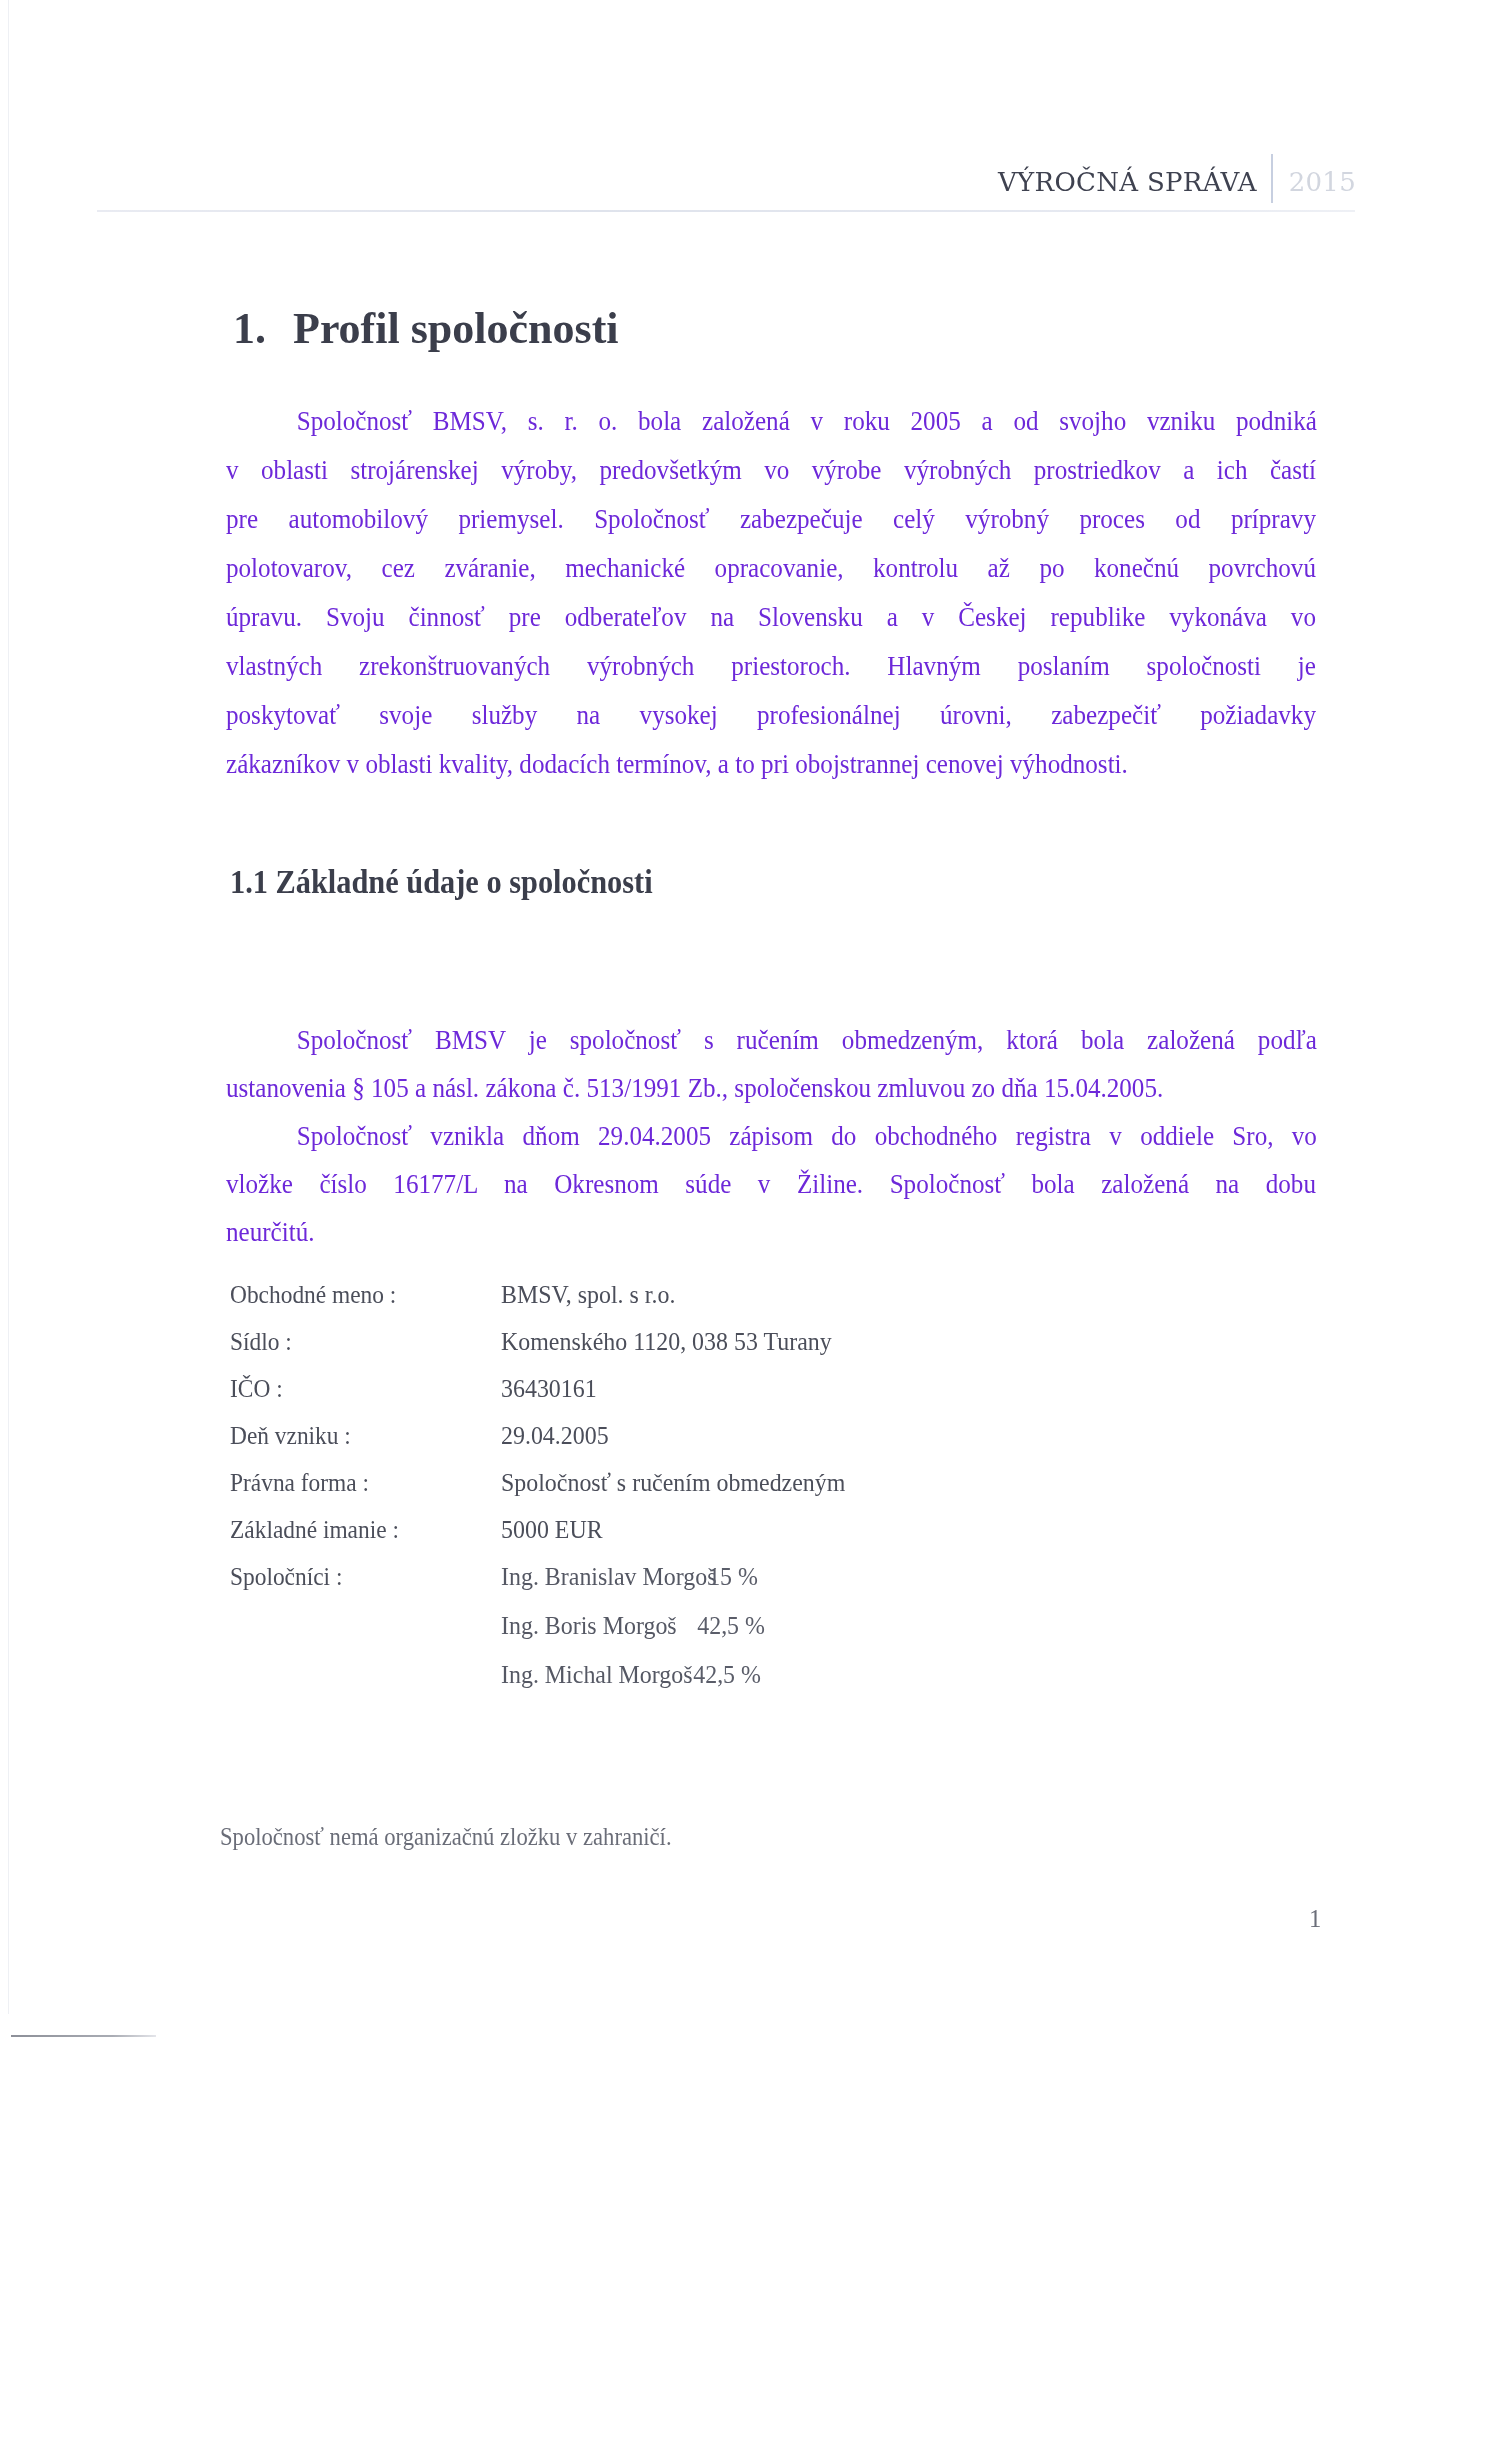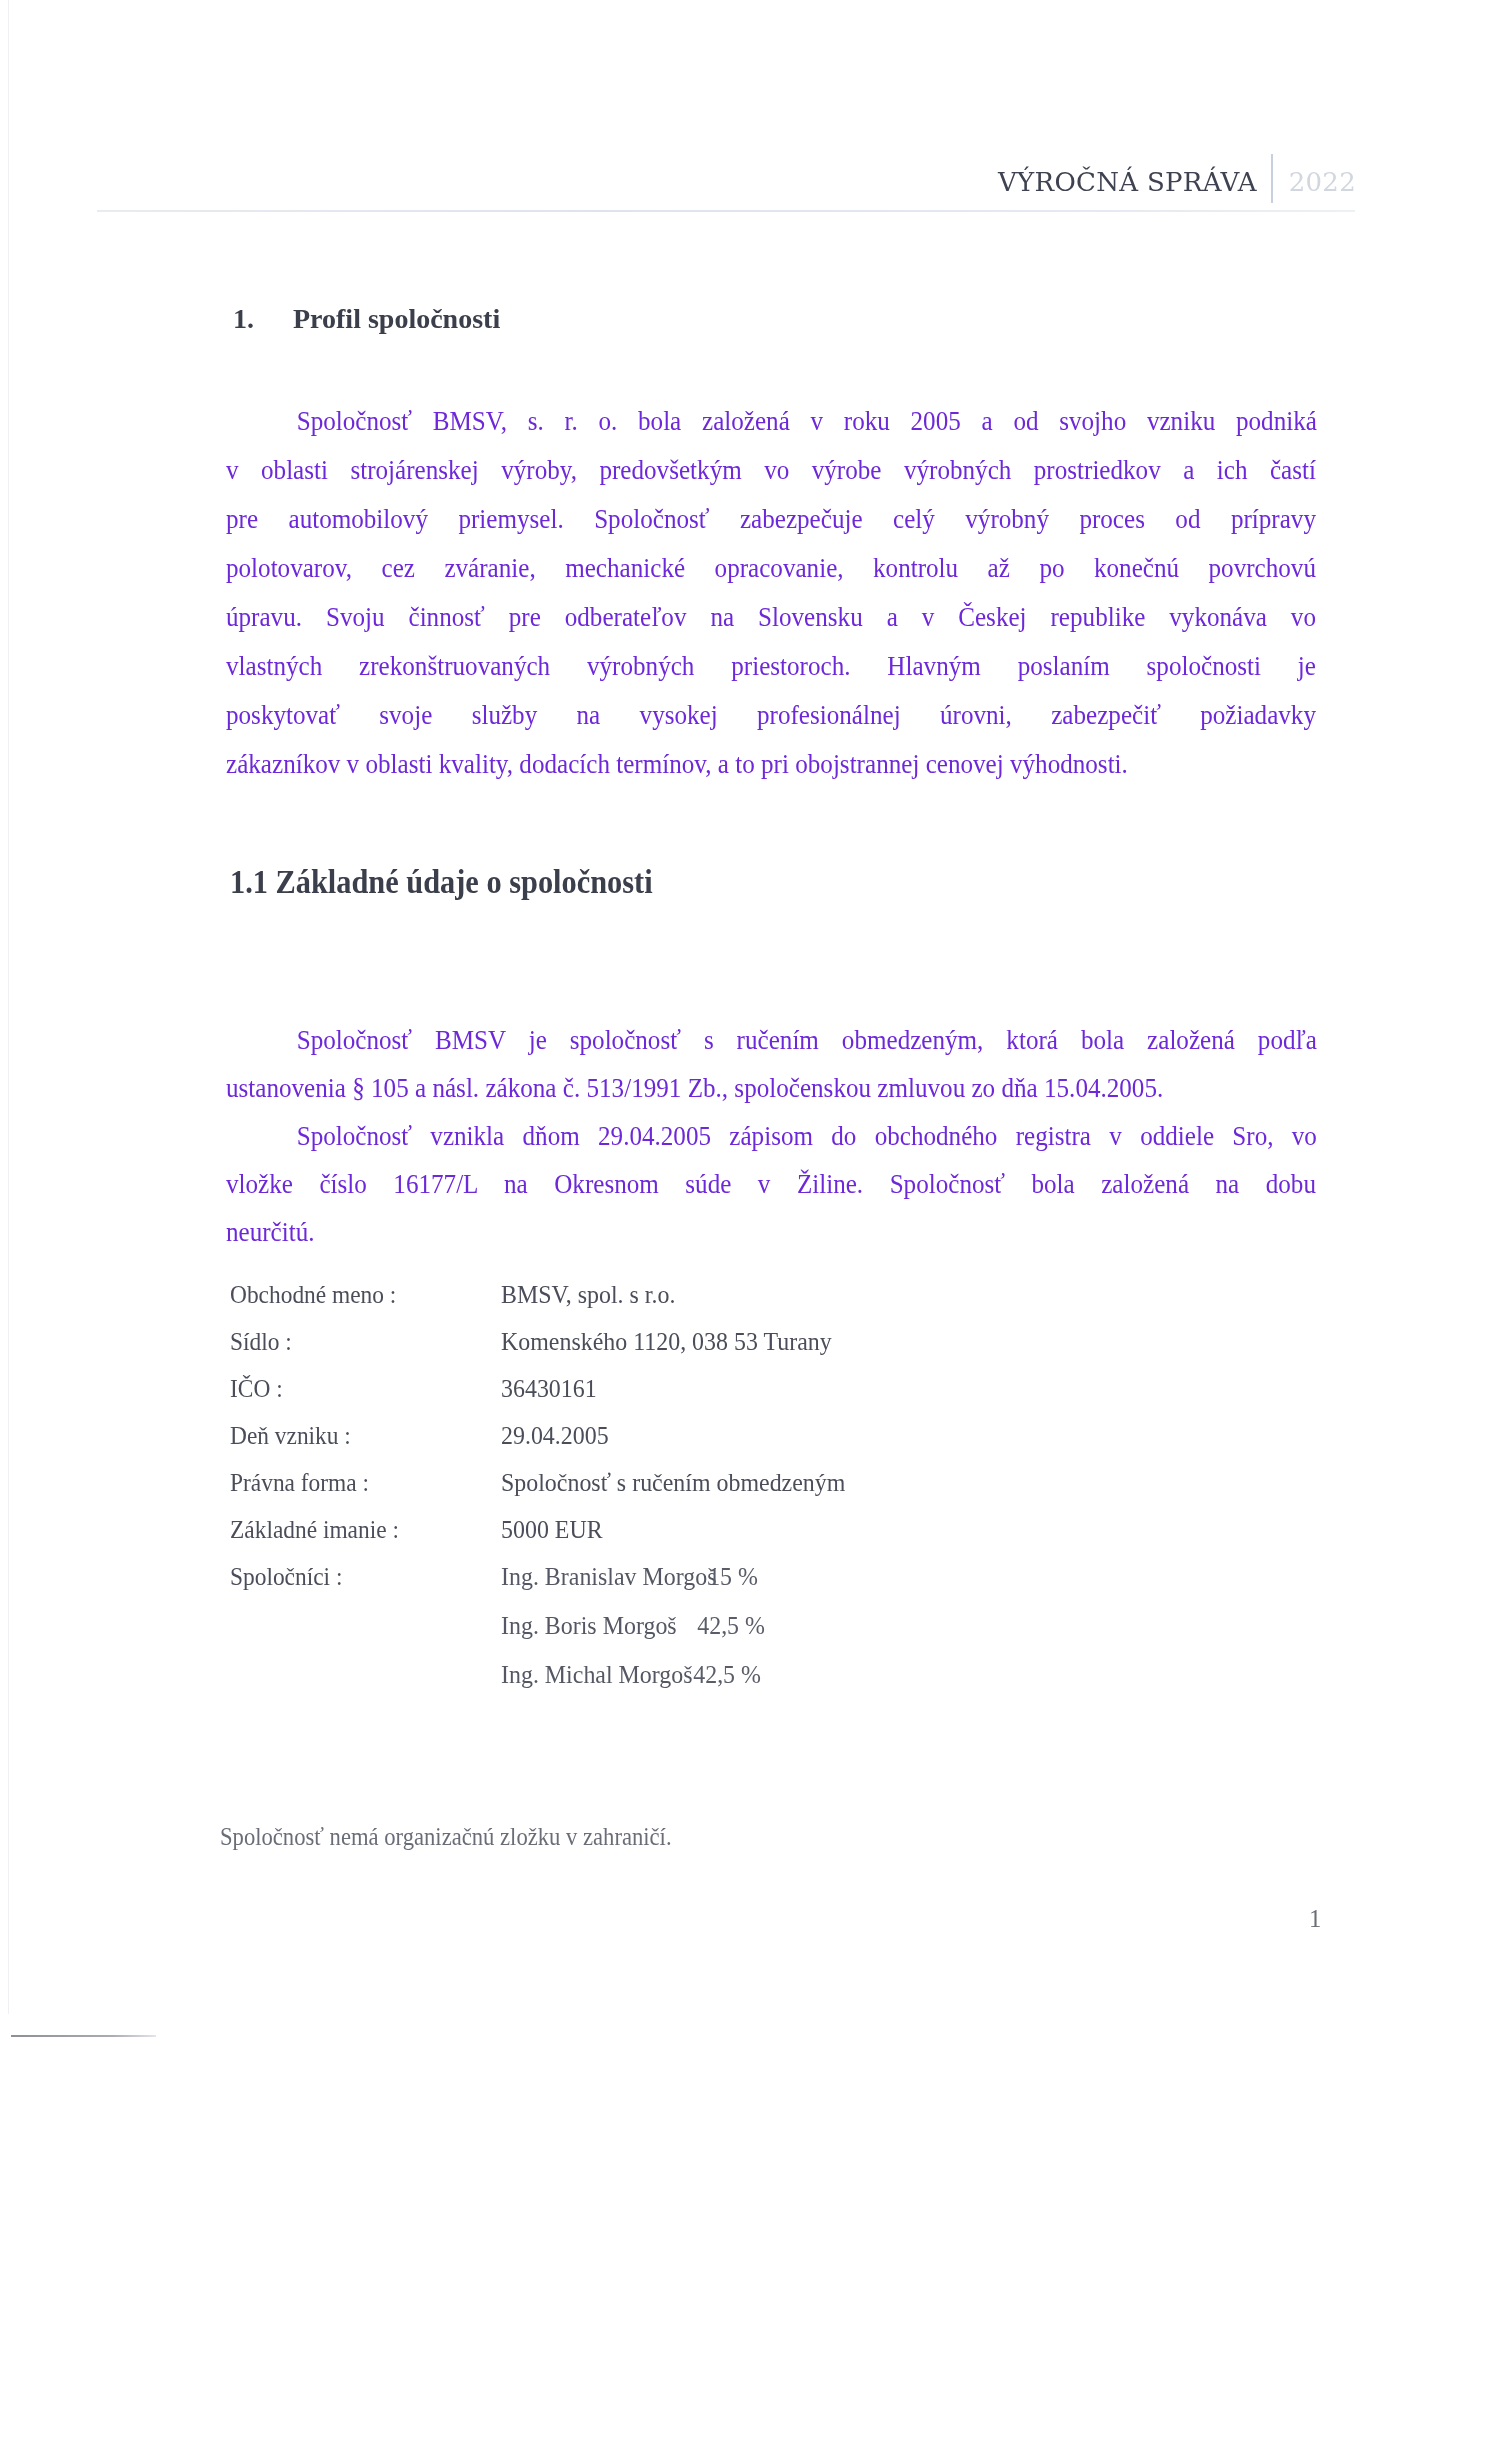--- a/index.html
+++ b/index.html
@@ -54,21 +54,21 @@
       top: 210px;
       width: 1258px;
       height: 1.8px;
       background: linear-gradient(to right, #e9ebf2, #dfe3ec 40%, #e6e9f1 80%, #eef0f5);
     }
     h1.section-title {
       position: absolute;
       left: 233px;
       top: 303px;
       margin: 0;
-      font-size: 28px;
+      font-size: 44px;
       font-weight: bold;
       color: #3b3e4b;
       white-space: nowrap;
     }
     h1.section-title .num {
       display: inline-block;
       width: 60px;
     }
     h2.subsection-title {
       position: absolute;
@@ -185,21 +185,21 @@
     }
   </style>
 </head>
 <body>
 
 <div class="left-edge"></div>
 
 <div class="running-header">
   <span class="title">VÝROČNÁ SPRÁVA</span>
   <span class="sep"></span>
-  <span class="year">2022</span>
+  <span class="year">2015</span>
 </div>
 <div class="header-rule"></div>
 
 <h1 class="section-title">
   <span class="num">1.</span><span>Profil spoločnosti</span>
 </h1>
 
 <div class="para" id="para-profile">
   <span class="line first">Spoločnosť BMSV, s. r. o. bola založená v roku 2005 a od svojho vzniku podniká</span>
   <span class="line">v oblasti strojárenskej výroby, predovšetkým vo výrobe výrobných prostriedkov a ich častí</span>

